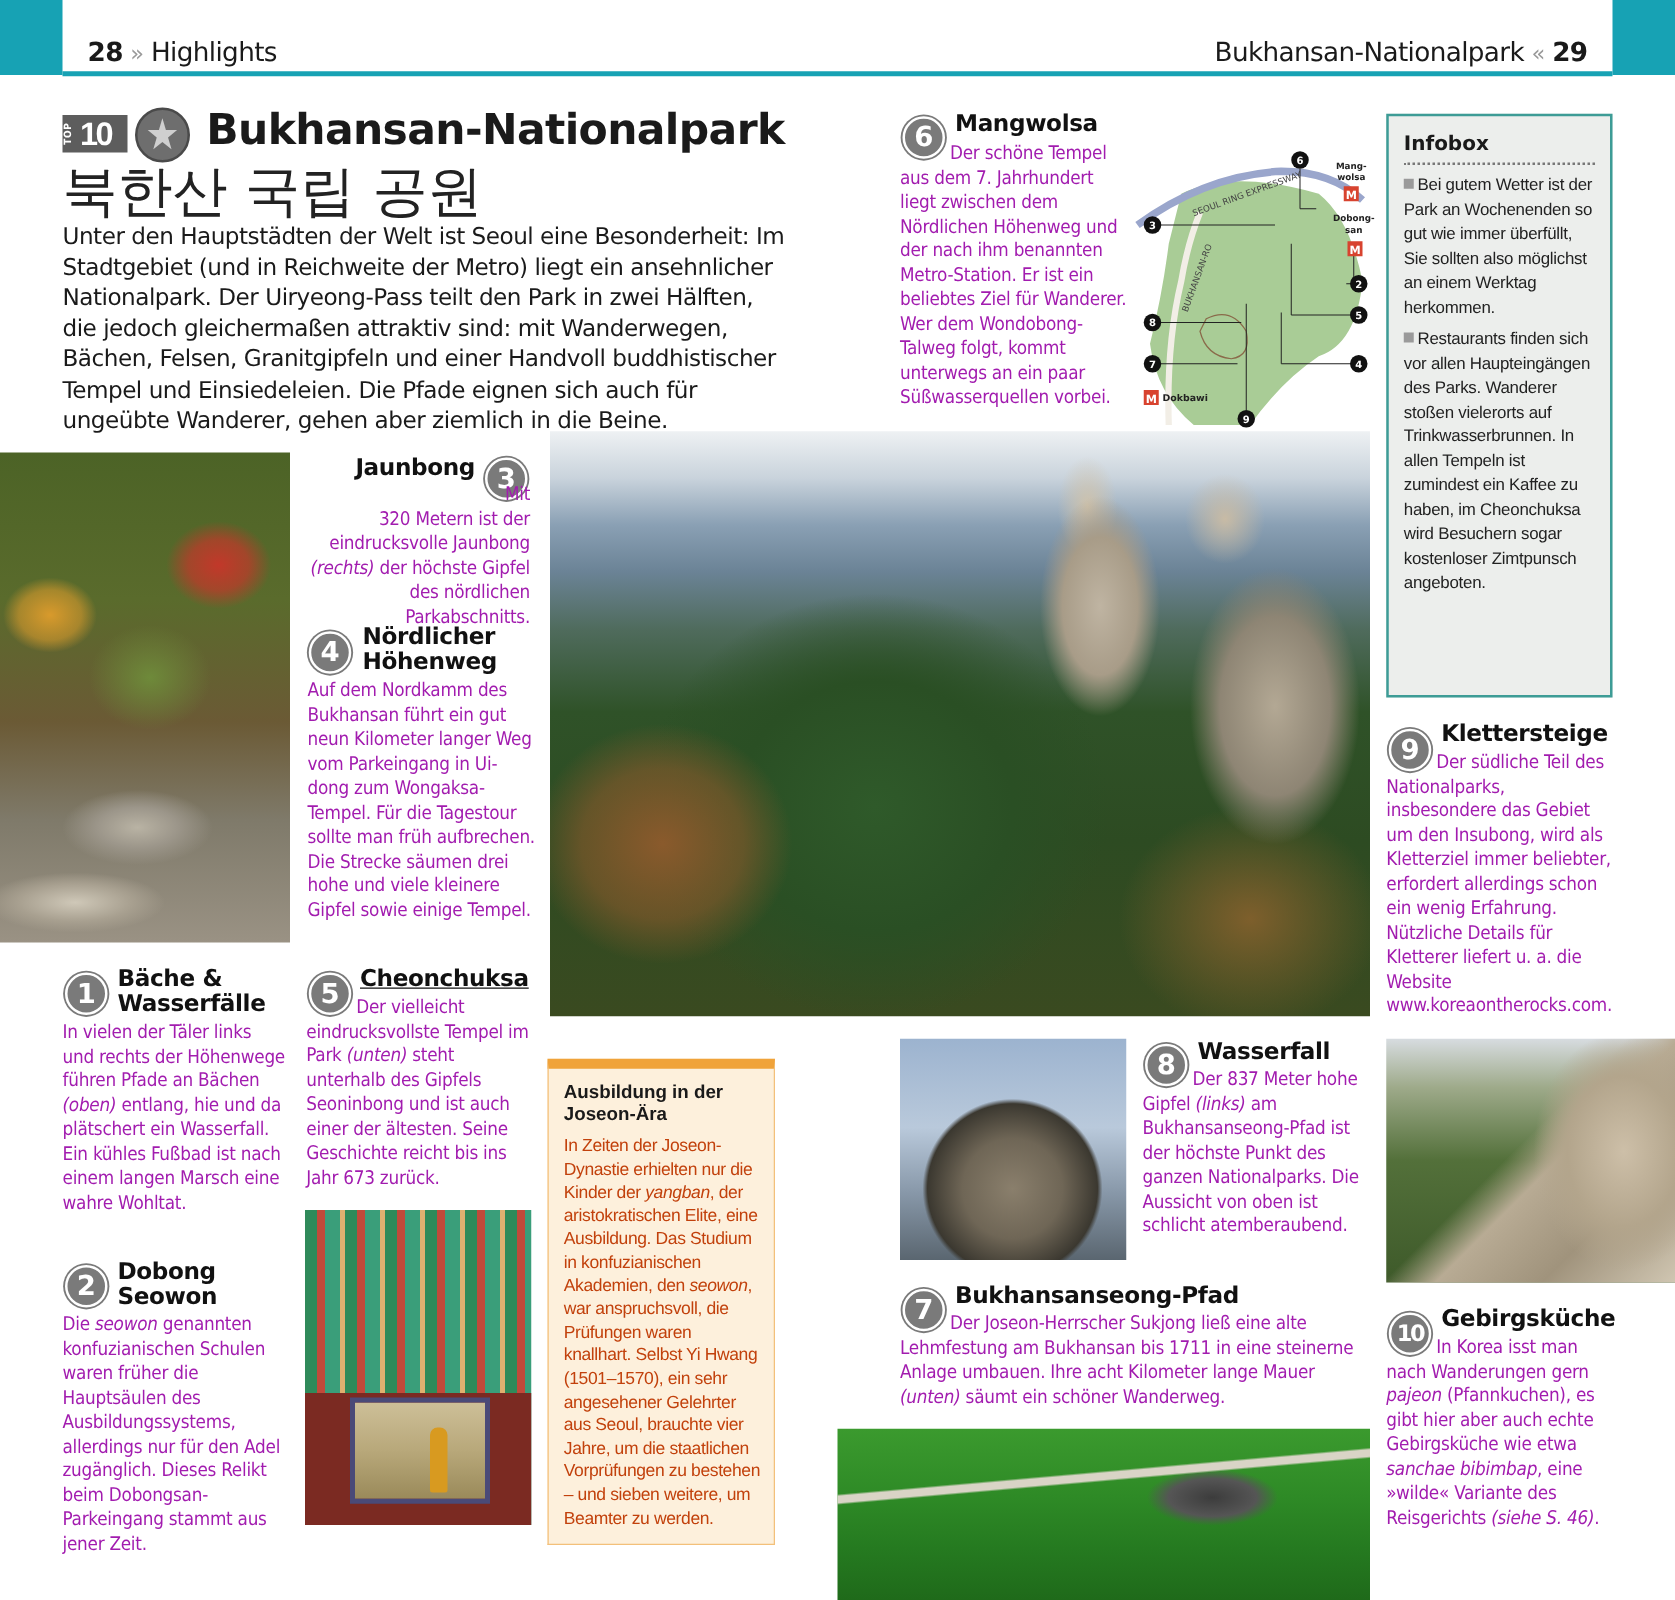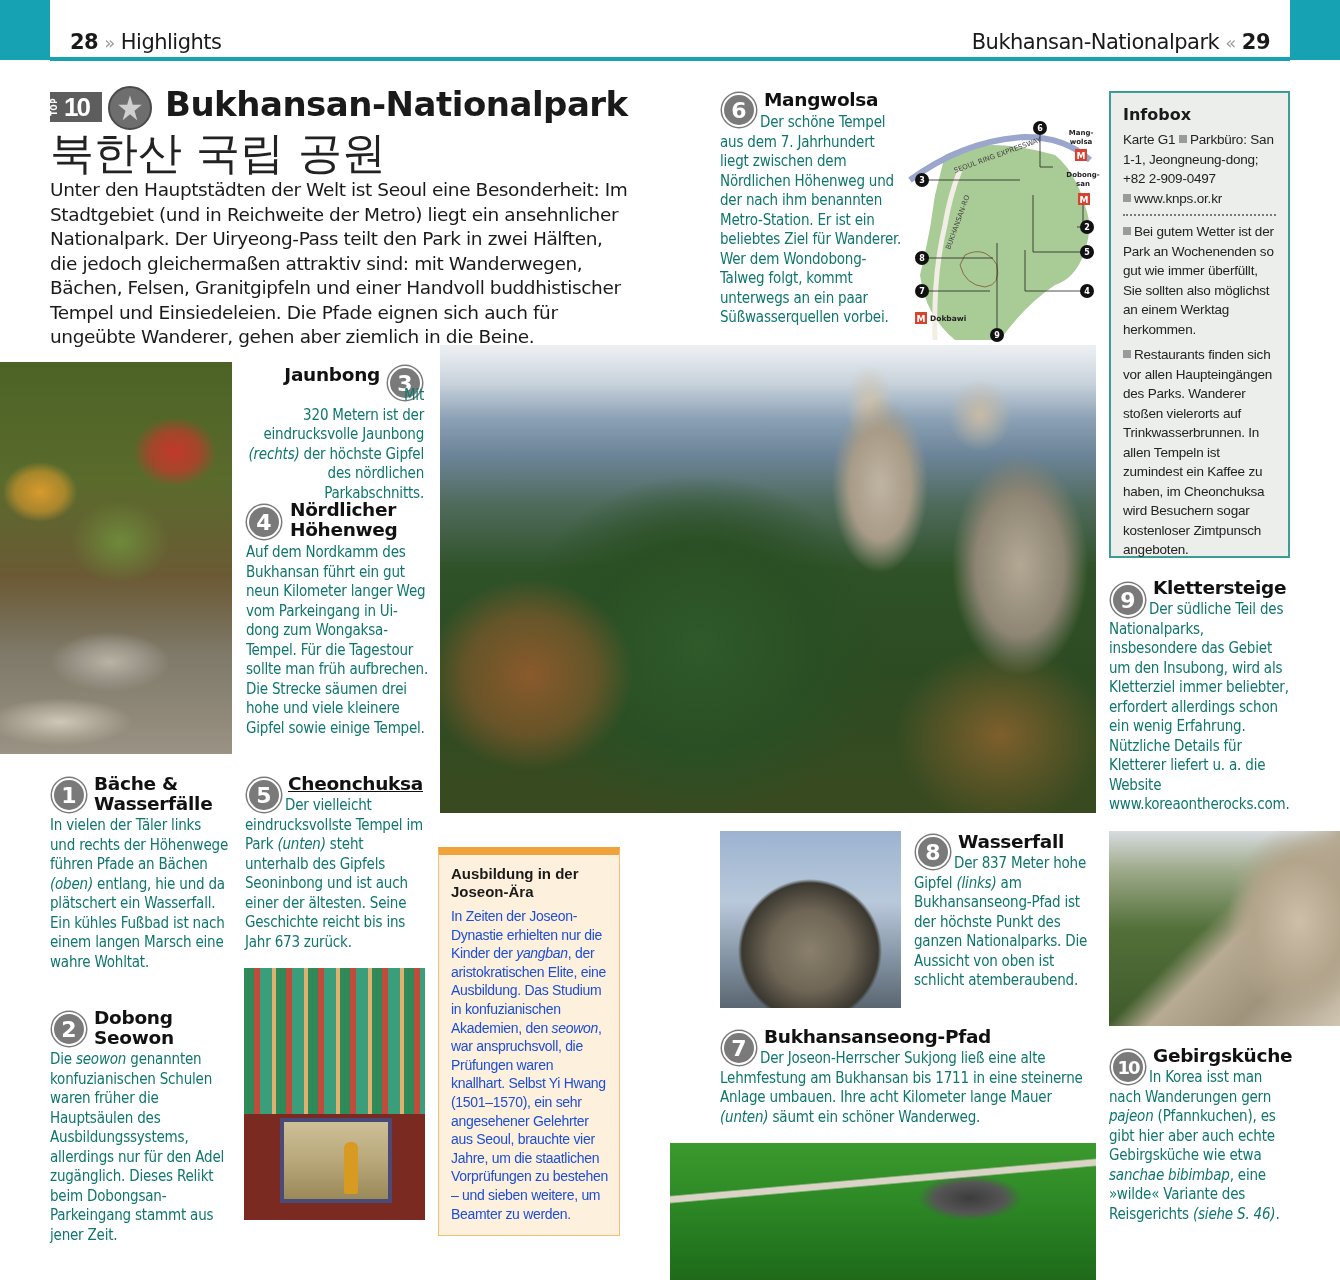--- a/index.html
+++ b/index.html
@@ -23,21 +23,21 @@
   .star-badge .star { color: #cfcfcf; font-size: 34px; line-height: 34px; }
   .title { left: 165px; top: 84px; font-size: 34px; font-weight: bold; font-family: "DejaVu Sans", sans-serif; letter-spacing: -0.5px; }
   .korean { left: 50px; top: 124px; font-size: 44px; font-family: "DejaVu Sans", sans-serif; font-weight: 300; color: #222; }
   .intro { left: 50px; top: 178px; width: 580px; font-size: 18.5px; line-height: 24.5px; font-family: "DejaVu Sans", sans-serif; letter-spacing: -0.4px; }
 
   
   .nb { width: 34px; height: 34px; border-radius: 50%; background: #7a7a7a; border: 2px solid #fff; box-shadow: 0 0 0 1.5px #7a7a7a; color: #fff; font-weight: bold; font-size: 22px; display: flex; align-items: center; justify-content: center; font-family: "DejaVu Sans", sans-serif; }
   .nb.sm { font-size: 18px; letter-spacing: -2px; }
 
   .h2 { font-weight: bold; font-size: 18.5px; line-height: 20px; font-family: "DejaVu Sans", sans-serif; letter-spacing: -0.3px; color: #111; }
-  .body { font-size: 15px; line-height: 19.5px; letter-spacing: -0.2px; color: #0f766e; }
+  .body { font-size: 15px; line-height: 19.5px; letter-spacing: -0.2px; color: #a21caf; }
   .body i { font-style: italic; }
 
   
   .photo { overflow: hidden; }
   .photo-stream { left: 0; top: 362px; width: 232px; height: 392px;
     background:
       radial-gradient(ellipse 60px 50px at 175px 90px, #c2382a 0%, rgba(194,56,42,0.7) 40%, transparent 70%),
       radial-gradient(ellipse 50px 40px at 40px 130px, #d89a2c 0%, rgba(216,154,44,0.6) 50%, transparent 75%),
       radial-gradient(ellipse 80px 40px at 110px 300px, #b9b3a4 0%, #9c968a 40%, transparent 75%),
       radial-gradient(ellipse 90px 30px at 60px 360px, #cfc8b8 0%, #a8a090 50%, transparent 80%),
@@ -81,21 +81,21 @@
   
   .infobox { left: 1109px; top: 91px; width: 181px; height: 467px; background: #eceeec; border: 2px solid #3d9c96; padding: 12px 12px 10px 12px; }
   .infobox .ttl { font-weight: bold; font-size: 16px; font-family: "DejaVu Sans", sans-serif; margin-bottom: 6px; }
   .infobox .txt { font-size: 13.5px; line-height: 19.5px; font-family: "Liberation Sans", sans-serif; letter-spacing: -0.2px; color: #222; }
   .infobox .sq { display: inline-block; width: 8px; height: 8px; background: #9a9a9a; margin-right: 3px; vertical-align: 1px; }
   .infobox .dots { border-top: 2px dotted #777; margin: 6px 0 6px 0; }
 
   
   .obox { left: 438px; top: 831px; width: 182px; height: 389px; background: #fdf0dc; border: 1px solid #f3c07a; border-top: 8px solid #f0a33a; padding: 10px 10px 8px 12px; margin-top: 16px; }
   .obox .ttl { font-weight: bold; font-size: 15px; line-height: 18px; font-family: "Liberation Sans", sans-serif; margin-bottom: 6px; }
-  .obox .txt { font-size: 14px; line-height: 18.6px; font-family: "Liberation Sans", sans-serif; letter-spacing: -0.3px; color: #1d4ed8; }
+  .obox .txt { font-size: 14px; line-height: 18.6px; font-family: "Liberation Sans", sans-serif; letter-spacing: -0.3px; color: #c2410c; }
 </style>
 </head>
 <body>
 
 <div class="abs tab-left"></div>
 <div class="abs tab-right"></div>
 <div class="abs header-rule"></div>
 <div class="abs hdr" style="left:70px;">
   <span class="num">28</span><span class="chev">»</span><span>Highlights</span>
 </div>
@@ -224,24 +224,20 @@
     <rect x="173" y="78" width="12" height="12" fill="#d8432f"></rect>
       <text x="179" y="88">M</text>
     <rect x="10" y="197" width="12" height="12" fill="#d8432f"></rect>
       <text x="16" y="207">M</text>
   </g>
   <text x="25" y="206" font-family="DejaVu Sans, sans-serif" font-size="7.5" font-weight="bold" fill="#222">Dokbawi</text>
 </svg>
 
 <div class="abs infobox">
   <div class="ttl">Infobox</div>
-  <div class="txt">
-    <span>Karte G1</span> <span class="sq"></span><span>Parkbüro: San 1-1, Jeongneung-dong; +82 2-909-0497</span><br>
-    <span class="sq"></span><span>www.knps.or.kr</span>
-  </div>
   <div class="dots"></div>
   <div class="txt"><span class="sq"></span><span>Bei gutem Wetter ist der Park an Wochenenden so gut wie immer überfüllt, Sie sollten also möglichst an einem Werktag herkommen.</span></div>
   <div class="txt" style="margin-top:6px;"><span class="sq"></span><span>Restaurants finden sich vor allen Haupteingängen des Parks. Wanderer stoßen vielerorts auf Trinkwasserbrunnen. In allen Tempeln ist zumindest ein Kaffee zu haben, im Cheonchuksa wird Besuchern sogar kostenloser Zimtpunsch angeboten.</span></div>
 </div>
 
 <div class="abs nb" style="left:1111px; top:583px;">9</div>
 <div class="abs h2" style="left:1153px; top:578px;">Klettersteige</div>
 <div class="abs body" style="left:1109px; top:600px; width:184px;">
   <span style="display:inline-block; width:40px;"></span><span>Der südliche Teil des Nationalparks, insbesondere das Gebiet um den Insubong, wird als Kletterziel immer beliebter, erfordert allerdings schon ein wenig Erfahrung. Nützliche Details für Kletterer liefert u. a. die Website www.koreaontherocks.com.</span>
 </div>

